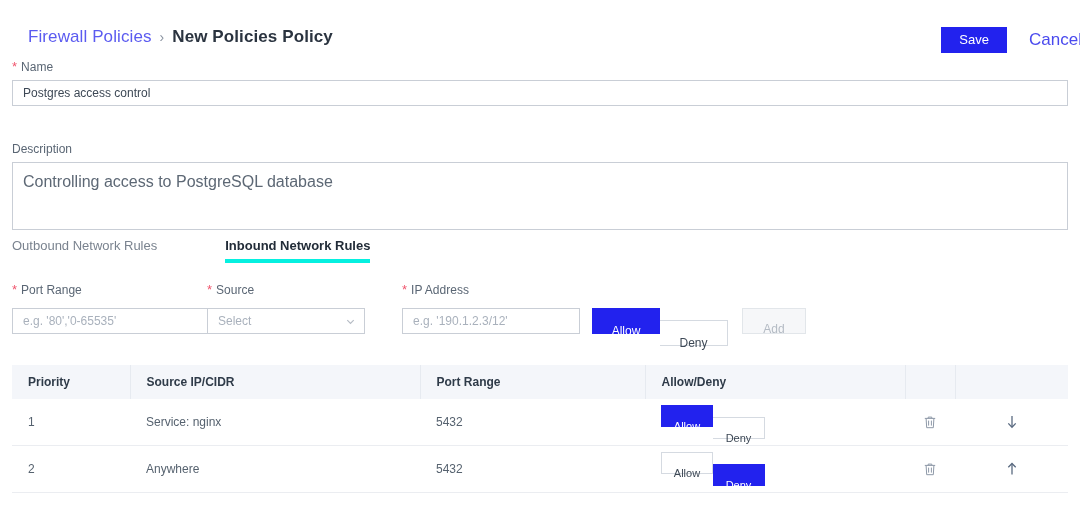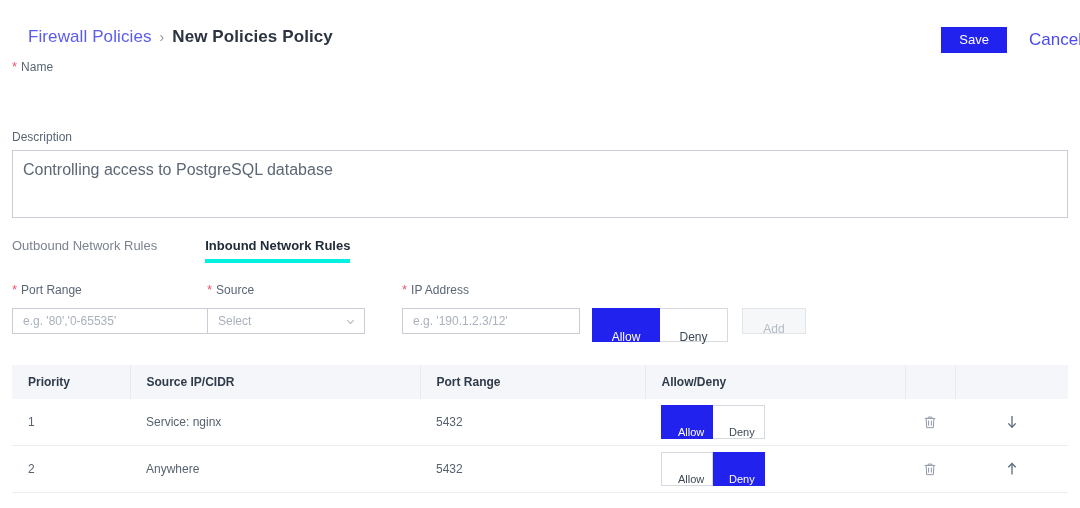--- a/index.html
+++ b/index.html
@@ -113,21 +113,21 @@
     font-family: "Liberation Sans", sans-serif;
     color: #3d4855;
     padding: 0 10px;
     outline: none;
   }
   .text-input::placeholder { color: #a9b1bc; }
 
   .desc-block {
     position: absolute;
     left: 12px;
-    top: 130px;
+    top: 142px;
     width: 1056px;
   }
   .textarea {
     box-sizing: border-box;
     width: 100%;
     height: 68px;
     border: 1px solid #c9ced6;
     background: #ffffff;
     font-size: 16px;
     font-family: "Liberation Sans", sans-serif;
@@ -138,21 +138,21 @@
     line-height: 1.4;
   }
 
   
   .tabs {
     position: absolute;
     left: 12px;
     top: 238px;
     display: flex;
     align-items: flex-start;
-    gap: 48px;
+    gap: 68px;
   }
   .tab {
     font-size: 13px;
     color: #7a838f;
     cursor: pointer;
     padding-bottom: 10px;
     position: relative;
   }
   .tab.active {
     color: #222c38;
@@ -233,23 +233,23 @@
     width: 68px;
     height: 26px;
     line-height: 24px;
     text-align: center;
     font-size: 12px;
     border: 1px solid #d5dae1;
     background: #ffffff;
     color: #3d4855;
     cursor: pointer;
     font-family: "Liberation Sans", sans-serif;
-    padding: 16px;
-  }
-  .seg-btn + .seg-btn { border-left: none; }
+    padding: 10px;
+  }
+  .seg-btn + .seg-btn { border-left: none; margin-top: 12px; }
   .seg-btn.on {
     background: #2222ee;
     border-color: #2222ee;
     color: #ffffff;
   }
 
   .btn-add {
     left: 730px;
     box-sizing: border-box;
     width: 64px;
@@ -340,20 +340,21 @@
     <button class="btn-save">Save</button>
     <button class="btn-cancel">Cancel</button>
   </div>
 </div>
 
 <div class="name-block">
   <div class="field-label">
     <span class="req">*</span>
     <span>Name</span>
   </div>
+  <input class="text-input" type="text" value="Postgres access control" style="">
 </div>
 
 <div class="desc-block">
   <div class="field-label">
     <span>Description</span>
   </div>
   <textarea class="textarea" style="">Controlling access to PostgreSQL database</textarea>
 </div>
 
 <div class="tabs">

